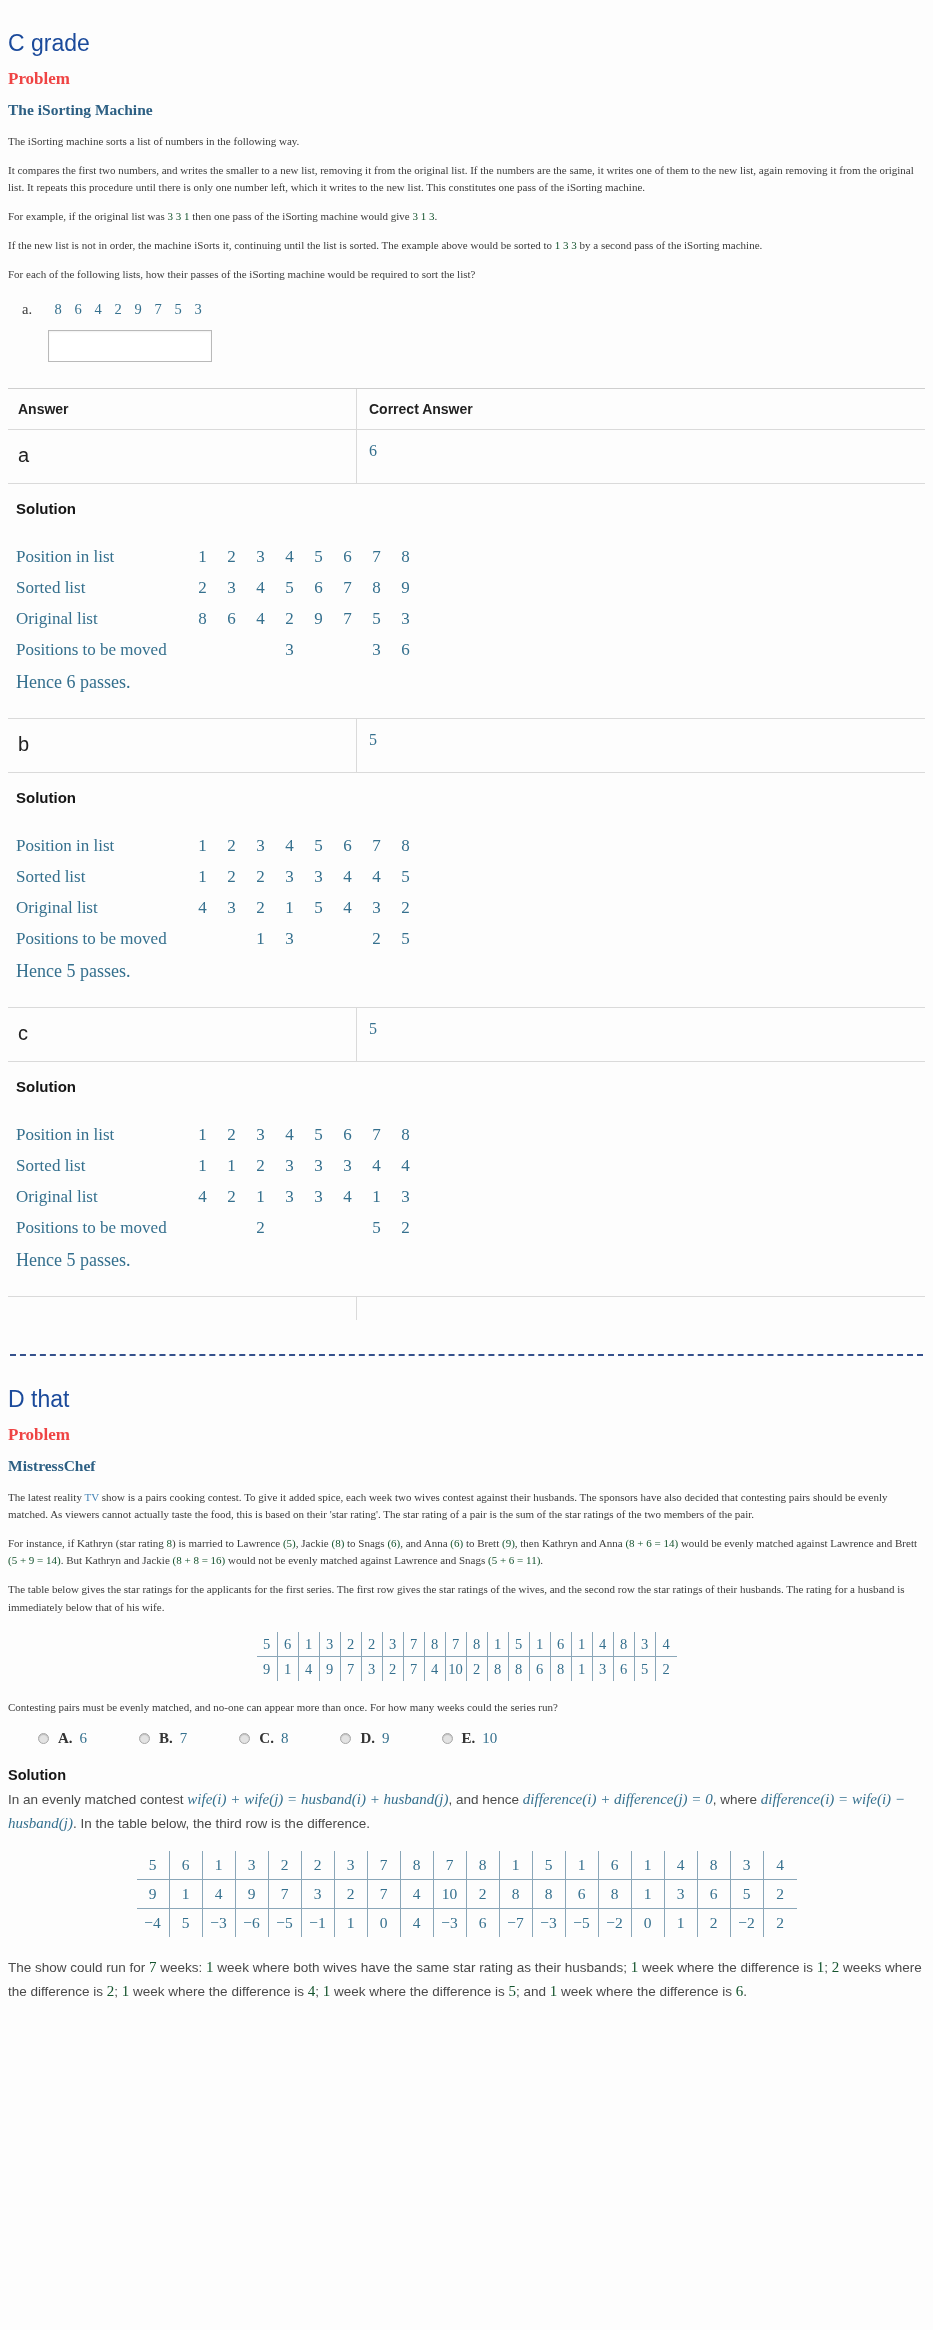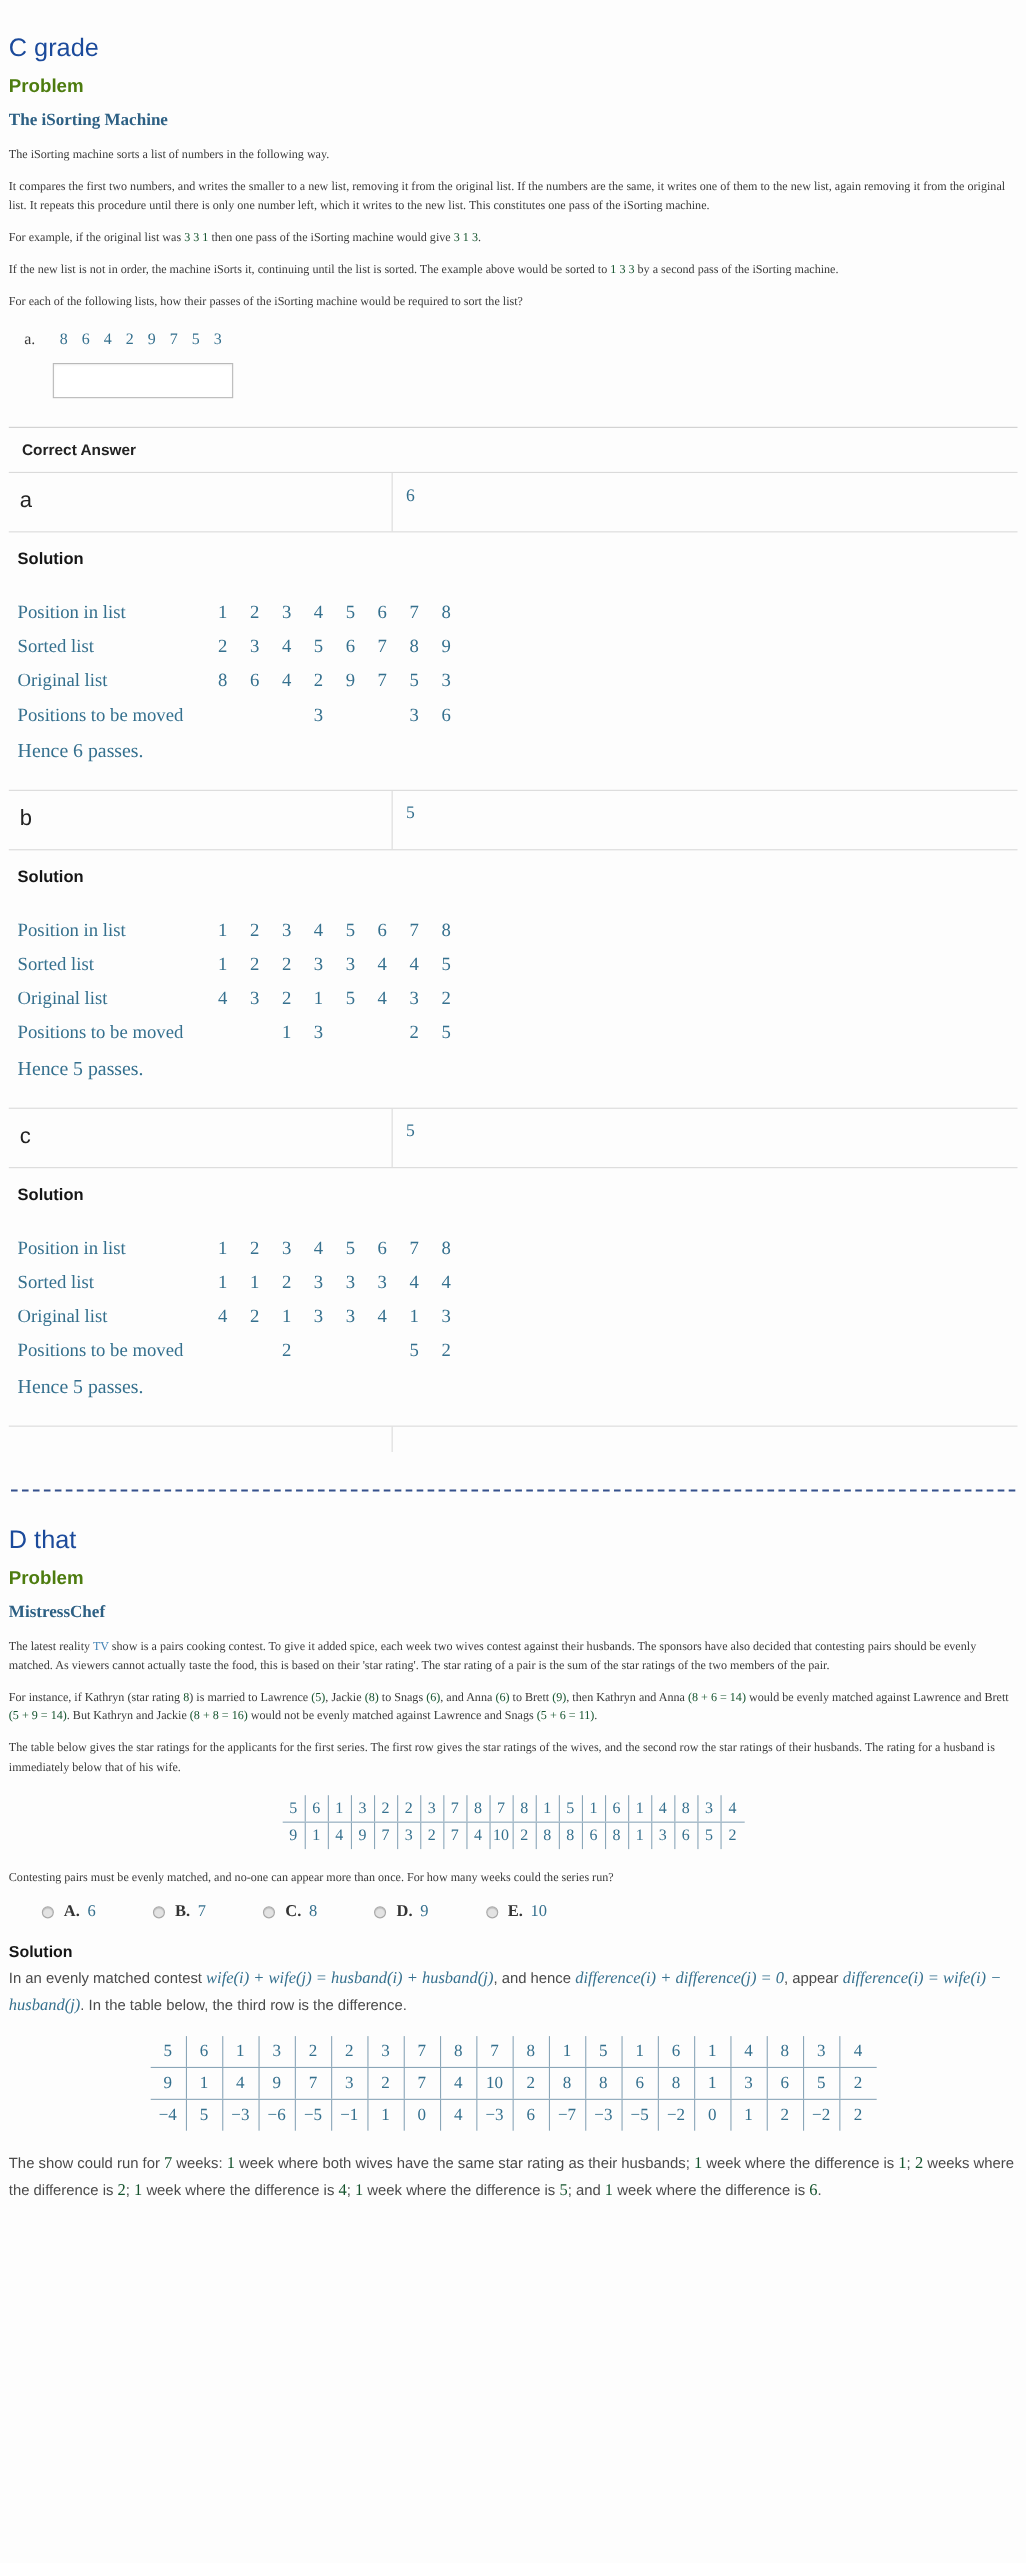--- a/index.html
+++ b/index.html
@@ -1,20 +1,20 @@
 <!DOCTYPE html>
 <html><head>
 <meta charset="utf-8">
 <style>
   * { margin:0; padding:0; box-sizing:border-box; }
   body { background:#fdfdfd; font-family:"Liberation Serif", serif; }
   .page { width:933px; min-height:2330px; background:#fdfdfd; padding:30px 8px 40px 8px; color:#3b3b3b; }
 
   h1.grade { font-family:"Liberation Sans", sans-serif; font-weight:500; font-size:23px; color:#1b4a9b; margin-bottom:12px; }
-  h2.problem { font-family:Liberation Sans, sans-serif; font-size:17px; font-weight:bold; color:#4d7c0f; margin-bottom:12px; }
+  h2.problem { font-family:Liberation Serif, serif; font-size:17px; font-weight:bold; color:#ef4444; margin-bottom:12px; }
   h3.ptitle { font-size:15.5px; font-weight:bold; color:#2d6084; margin-bottom:14px; }
   p.body { font-size:11px; line-height:1.55; margin-bottom:12px; color:#3b3b3b; }
 
   .m   { color:#14532d; }
   .mi  { color:#35708e; font-style:italic; }
   .lnk { color:#4584b6; }
 
   
   .qitem { margin:18px 0 24px 14px; }
   .qline { font-size:14.5px; margin-bottom:12px; }
@@ -82,20 +82,21 @@
       <div class="qline">
         <span class="qlabel">a.</span><span class="qnums"><span>8</span><span>6</span><span>4</span><span>2</span><span>9</span><span>7</span><span>5</span><span>3</span></span>
       </div>
       <div class="answer-box"></div>
     </div>
 
 
 
     <div class="atable">
       <div class="arow">
+        <div class="acell1 ahead">Answer</div>
         <div class="acell2 ahead">Correct Answer</div>
       </div>
 
       <div class="arow">
         <div class="acell1 aletter">a</div>
         <div class="acell2 acorrect">6</div>
       </div>
       <div class="solblock">
         <div class="sol-head">Solution</div>
         <div class="srow">
@@ -256,21 +257,21 @@
           <span class="optvalue">9</span>
         </div>
       <div class="opt">
           <span class="radio"></span>
           <span class="optletter">E.</span>
           <span class="optvalue">10</span>
         </div>
     </div>
 
     <div class="dsol-head">Solution</div>
-    <p class="dsol"><span>In an evenly matched contest </span><span class="mi">wife(i) + wife(j) = husband(i) + husband(j)</span><span>, and hence </span><span class="mi">difference(i) + difference(j) = 0</span><span>, appear </span><span class="mi">difference(i) = wife(i) − husband(j)</span><span>. In the table below, the third row is the difference.</span></p>
+    <p class="dsol"><span>In an evenly matched contest </span><span class="mi">wife(i) + wife(j) = husband(i) + husband(j)</span><span>, and hence </span><span class="mi">difference(i) + difference(j) = 0</span><span>, where </span><span class="mi">difference(i) = wife(i) − husband(j)</span><span>. In the table below, the third row is the difference.</span></p>
 
     <div class="startable t2">
       <div class="strow">
           <span>5</span>
           <span>6</span>
           <span>1</span>
           <span>3</span>
           <span>2</span>
           <span>2</span>
           <span>3</span>

